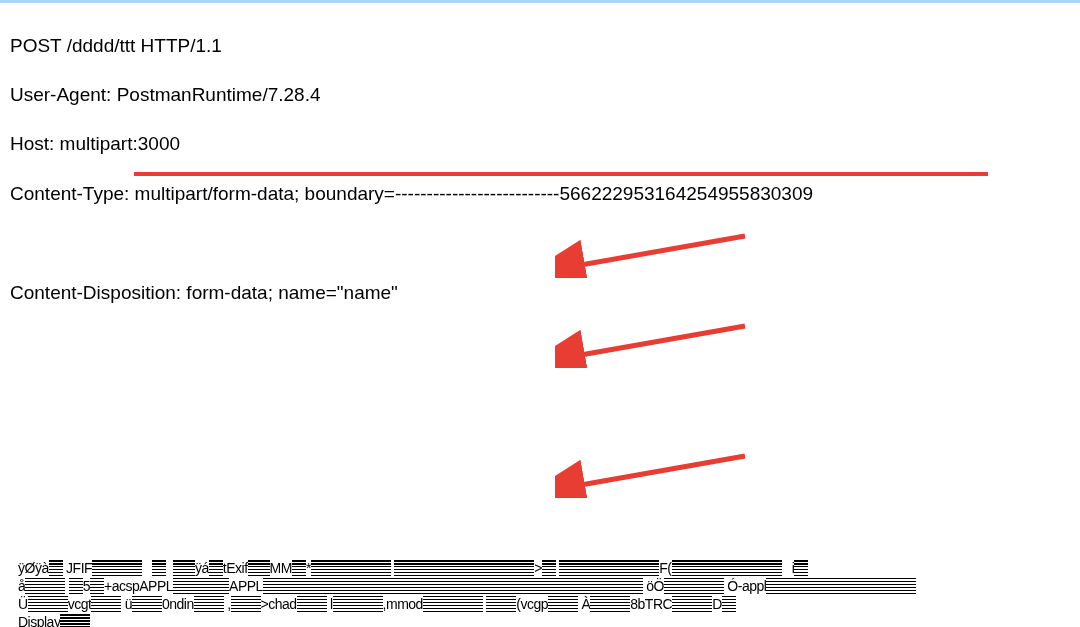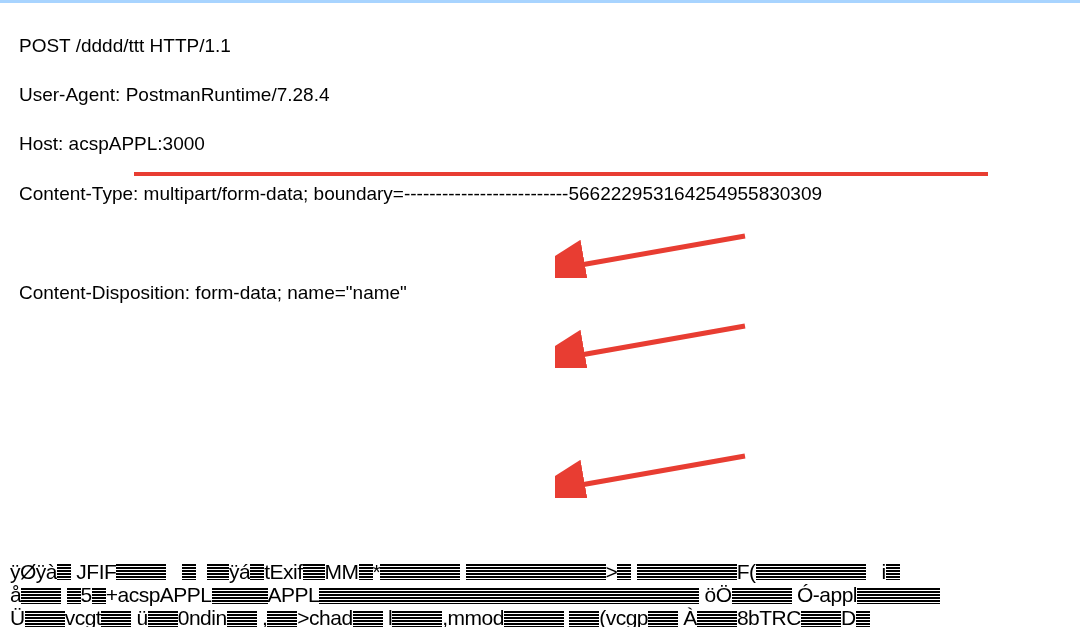--- a/index.html
+++ b/index.html
@@ -19,38 +19,37 @@
       overflow: hidden;
       border-top: 3px solid #a8d4ff;
     }
     .content {
       padding: 6px 10px;
       white-space: pre;
       position: relative;
     }
     .line {
       display: block;
-      margin-left: 9px;
     }
     .underline {
       position: absolute;
       height: 4px;
       background: #e83d32;
       top: 169px;
       left: 134px;
       width: 854px;
     }
     .binary-section {
       position: absolute;
       left: 0;
       top: 557px;
       width: 940px;
       height: 68px;
-      padding: 0 10px;
-      font-size: 21px;
+      padding: 0 18px;
+      font-size: 14px;
       line-height: 1.1;
       overflow: hidden;
     }
     .binary-line {
       white-space: nowrap;
       letter-spacing: -0.5px;
     }
     .lined {
       display: inline-block;
       background: repeating-linear-gradient(
@@ -68,21 +67,21 @@
       position: absolute;
       pointer-events: none;
     }
   </style>
 </head>
 <body>
 
 <div class="content">
 <span class="line">POST /dddd/ttt HTTP/1.1</span>
 <span class="line">User-Agent: PostmanRuntime/7.28.4</span>
-<span class="line">Host: acspAPPL:3000</span>
+<span class="line">Host: multipart:3000</span>
 <span class="line">Content-Type: multipart/form-data; boundary=--------------------------566222953164254955830309</span>
 <span class="line"> </span>
 <span class="line">Content-Disposition: form-data; name="name"</span>
 <span class="line"> </span>
 
 
 
 
 
 

